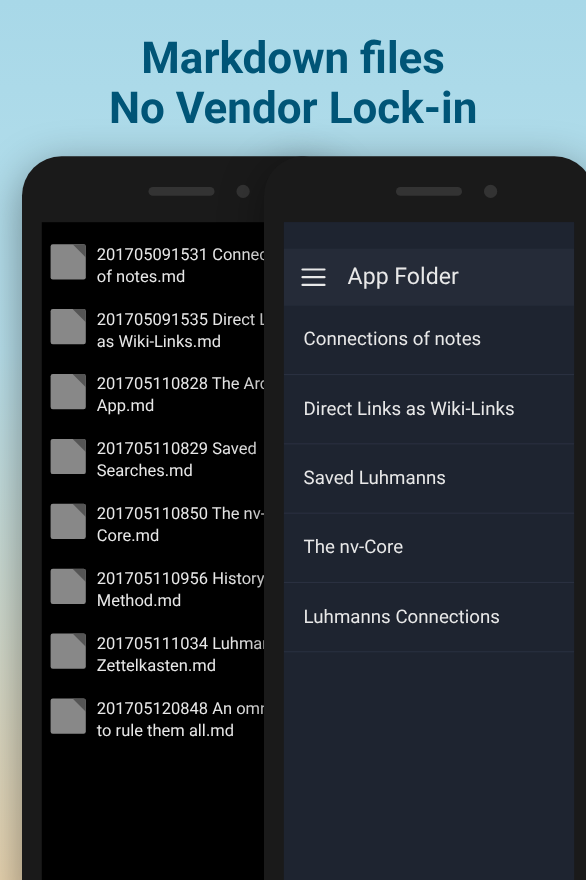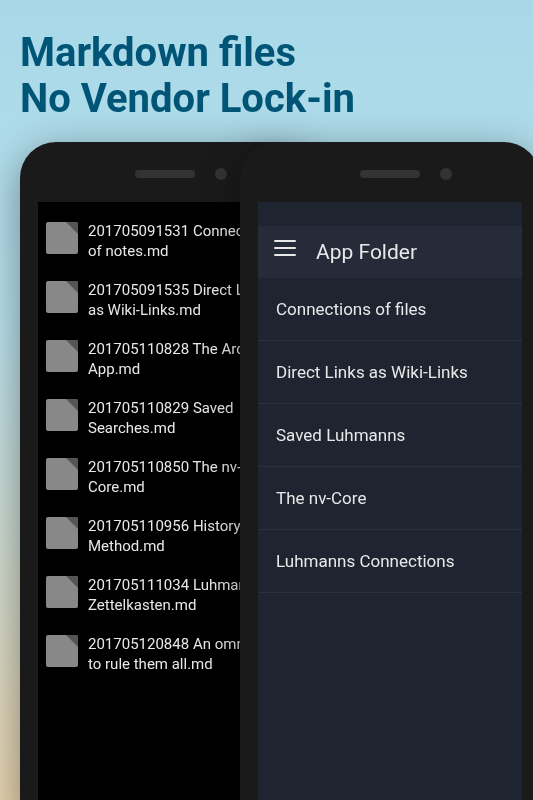--- a/index.html
+++ b/index.html
@@ -5,20 +5,21 @@
 * { margin: 0; padding: 0; box-sizing: border-box; }
 body {
   width: 533px;
   height: 800px;
   overflow: hidden;
   font-family: -apple-system, BlinkMacSystemFont, 'Segoe UI', Roboto, sans-serif;
   background: linear-gradient(180deg, #a8d8e8 0%, #b8e0ec 40%, #e8d4b0 100%);
   position: relative;
 }
 .headline {
+  text-align: center;
   padding: 30px 20px 20px;
   color: #005577;
   font-size: 40px;
   font-weight: 700;
   line-height: 1.15;
 }
 .phones { position: relative; width: 100%; height: 700px; }
 .phone {
   position: absolute;
   background: #1a1a1a;
@@ -88,21 +89,21 @@
   background: #1e2430;
   height: 100%;
   overflow: hidden;
 }
 .statusbar {
   height: 24px;
   background: #1e2430;
 }
 .appbar {
   display: flex;
-  align-items: flex-start;
+  align-items: center;
   padding: 14px 16px;
   gap: 20px;
   background: #252b38;
 }
 .hamburger {
   width: 22px;
   height: 16px;
   display: flex;
   flex-direction: column;
   justify-content: space-between;
@@ -185,21 +186,21 @@
       <div class="screen-right">
         <div class="statusbar"></div>
         <div class="appbar">
           <div class="hamburger">
             <span></span>
               <span></span>
               <span></span>
           </div>
           <div class="appbar-title">App Folder</div>
         </div>
-        <div class="note-item">Connections of files</div>
+        <div class="note-item">Connections of notes</div>
         <div class="note-item">Direct Links as Wiki-Links</div>
         <div class="note-item">Saved Luhmanns</div>
         <div class="note-item">The nv-Core</div>
         <div class="note-item">Luhmanns Connections</div>
       </div>
     </div>
   </div>
 
 </div>
 

